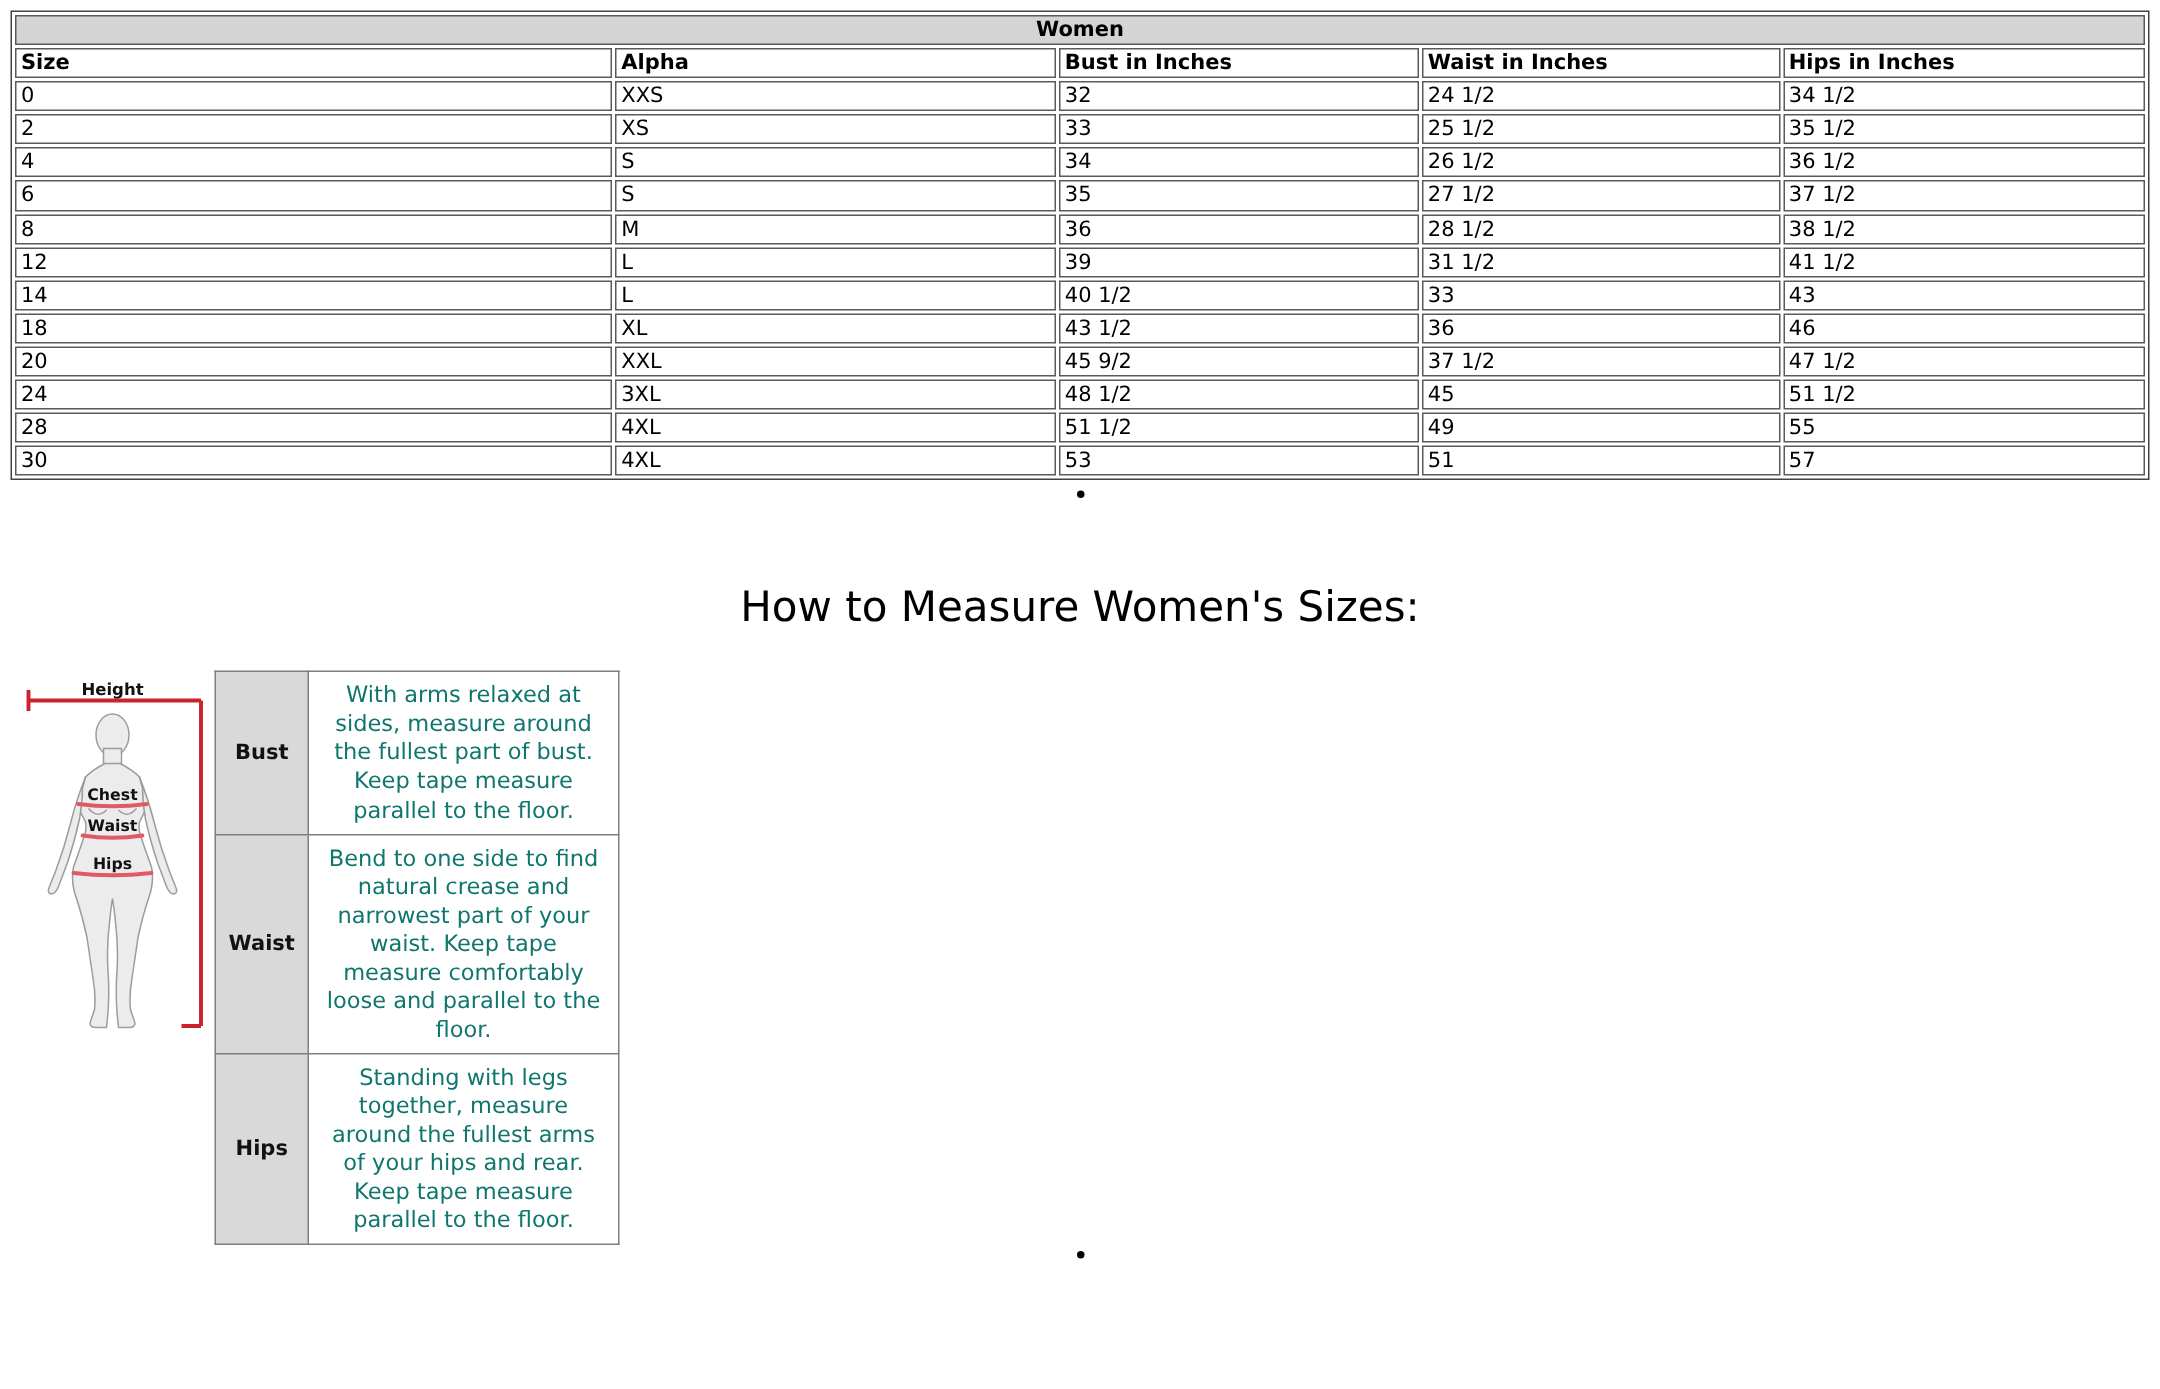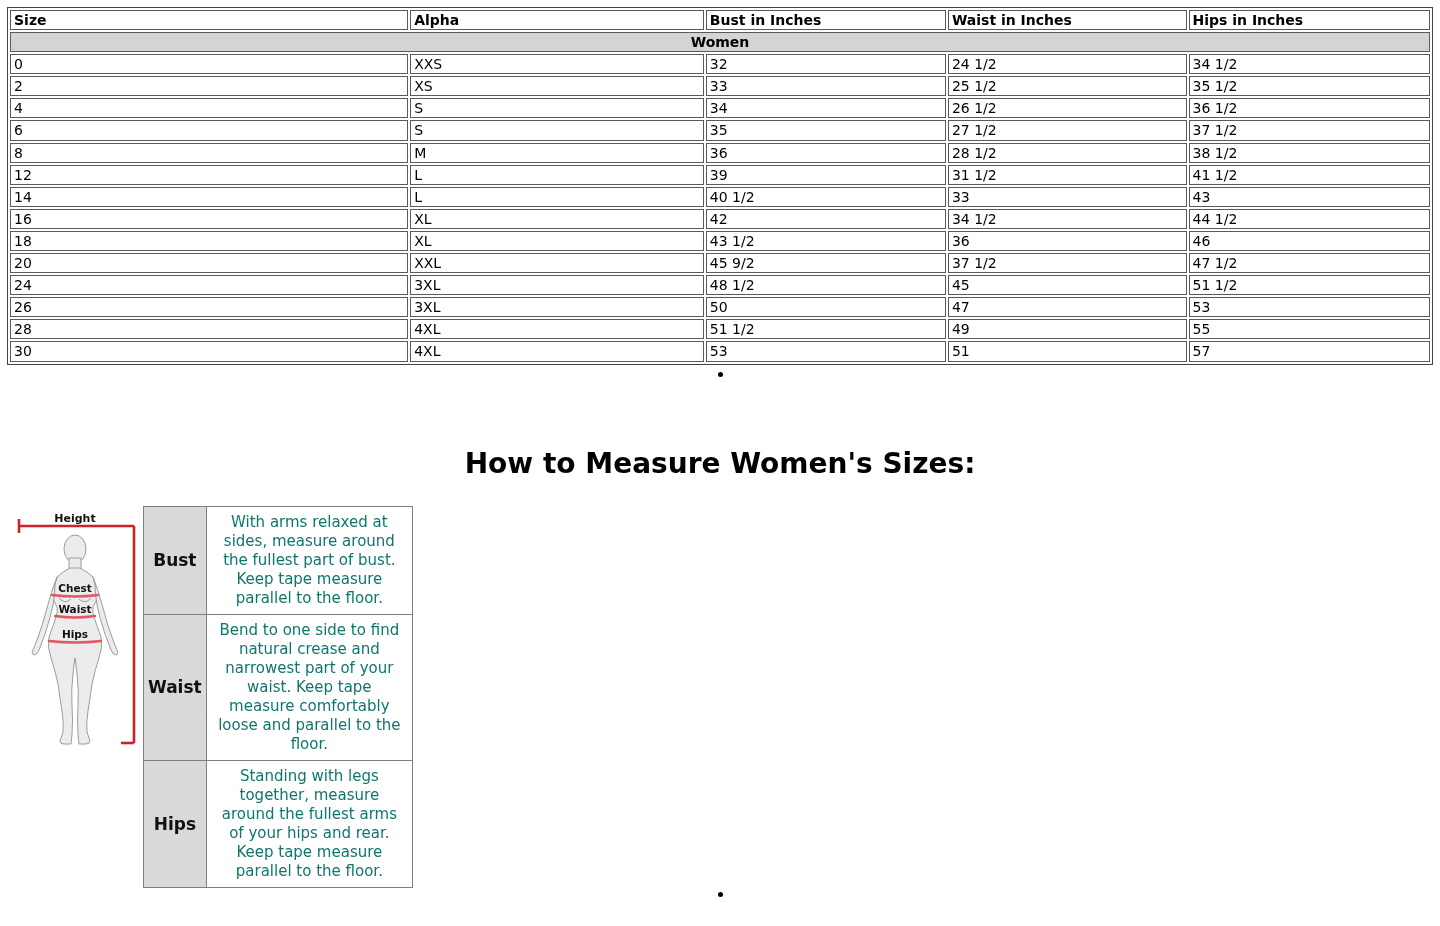--- a/index.html
+++ b/index.html
@@ -51,22 +51,22 @@
     width: 5px; height: 5px;
     background: #000;
     border-radius: 50%;
     vertical-align: middle;
   }
 
   
   h1.measure-heading {
     text-align: center;
     font-size: 28px;
-    font-weight: bold;
-    margin: 69px 0 26px 0;
+    font-weight: normal;
+    margin: 55px 0 26px 0;
     letter-spacing: 0px;
   }
 
   
   .measure-block {
     display: flex;
     justify-content: flex-start;
     align-items: flex-start;
   }
   .figure-wrap { width: 134px; flex: 0 0 auto; margin-right: 2px; }
@@ -74,21 +74,21 @@
   table.measure-table {
     border-collapse: collapse;
     width: 270px;
     flex: 0 0 auto;
     border: 1px solid #7f7f7f;
   }
   table.measure-table th {
     width: 62px;
     background: #d9d9d9;
     border: 1px solid #7f7f7f;
-    font-size: 17px;
+    font-size: 14px;
     font-weight: bold;
     text-align: center;
     padding: 4px;
     color: #111;
   }
   table.measure-table td {
     border: 1px solid #7f7f7f;
     font-size: 15px;
     line-height: 1.27;
     text-align: center;
@@ -109,30 +109,30 @@
 
   <table class="size-chart">
     <colgroup>
       <col class="c-size">
         <col class="c-alpha">
         <col class="c-bust">
         <col class="c-waist">
         <col class="c-hips">
     </colgroup>
     <thead>
+      <tr>
+        <th colspan="5" class="chart-title">Women</th>
+      </tr>
       <tr id="size-chart-header-row">
           <th>Size</th>
           <th>Alpha</th>
           <th>Bust in Inches</th>
           <th>Waist in Inches</th>
           <th>Hips in Inches</th>
         </tr>
-      <tr>
-        <th colspan="5" class="chart-title">Women</th>
-      </tr>
     </thead>
     <tbody id="size-chart-body">
         <tr>
           <td>0</td>
           <td>XXS</td>
           <td>32</td>
           <td>24 1/2</td>
           <td>34 1/2</td>
         </tr>
         <tr>
@@ -171,53 +171,39 @@
           <td>41 1/2</td>
         </tr>
         <tr>
           <td>14</td>
           <td>L</td>
           <td>40 1/2</td>
           <td>33</td>
           <td>43</td>
         </tr>
         <tr>
-          <td>16</td>
-          <td>XL</td>
-          <td>42</td>
-          <td>34 1/2</td>
-          <td>44 1/2</td>
-        </tr>
-        <tr>
           <td>18</td>
           <td>XL</td>
           <td>43 1/2</td>
           <td>36</td>
           <td>46</td>
         </tr>
         <tr>
           <td>20</td>
           <td>XXL</td>
           <td>45 9/2</td>
           <td>37 1/2</td>
           <td>47 1/2</td>
         </tr>
         <tr>
           <td>24</td>
           <td>3XL</td>
           <td>48 1/2</td>
           <td>45</td>
           <td>51 1/2</td>
-        </tr>
-        <tr>
-          <td>26</td>
-          <td>3XL</td>
-          <td>50</td>
-          <td>47</td>
-          <td>53</td>
         </tr>
         <tr>
           <td>28</td>
           <td>4XL</td>
           <td>51 1/2</td>
           <td>49</td>
           <td>55</td>
         </tr>
         <tr>
           <td>30</td>

